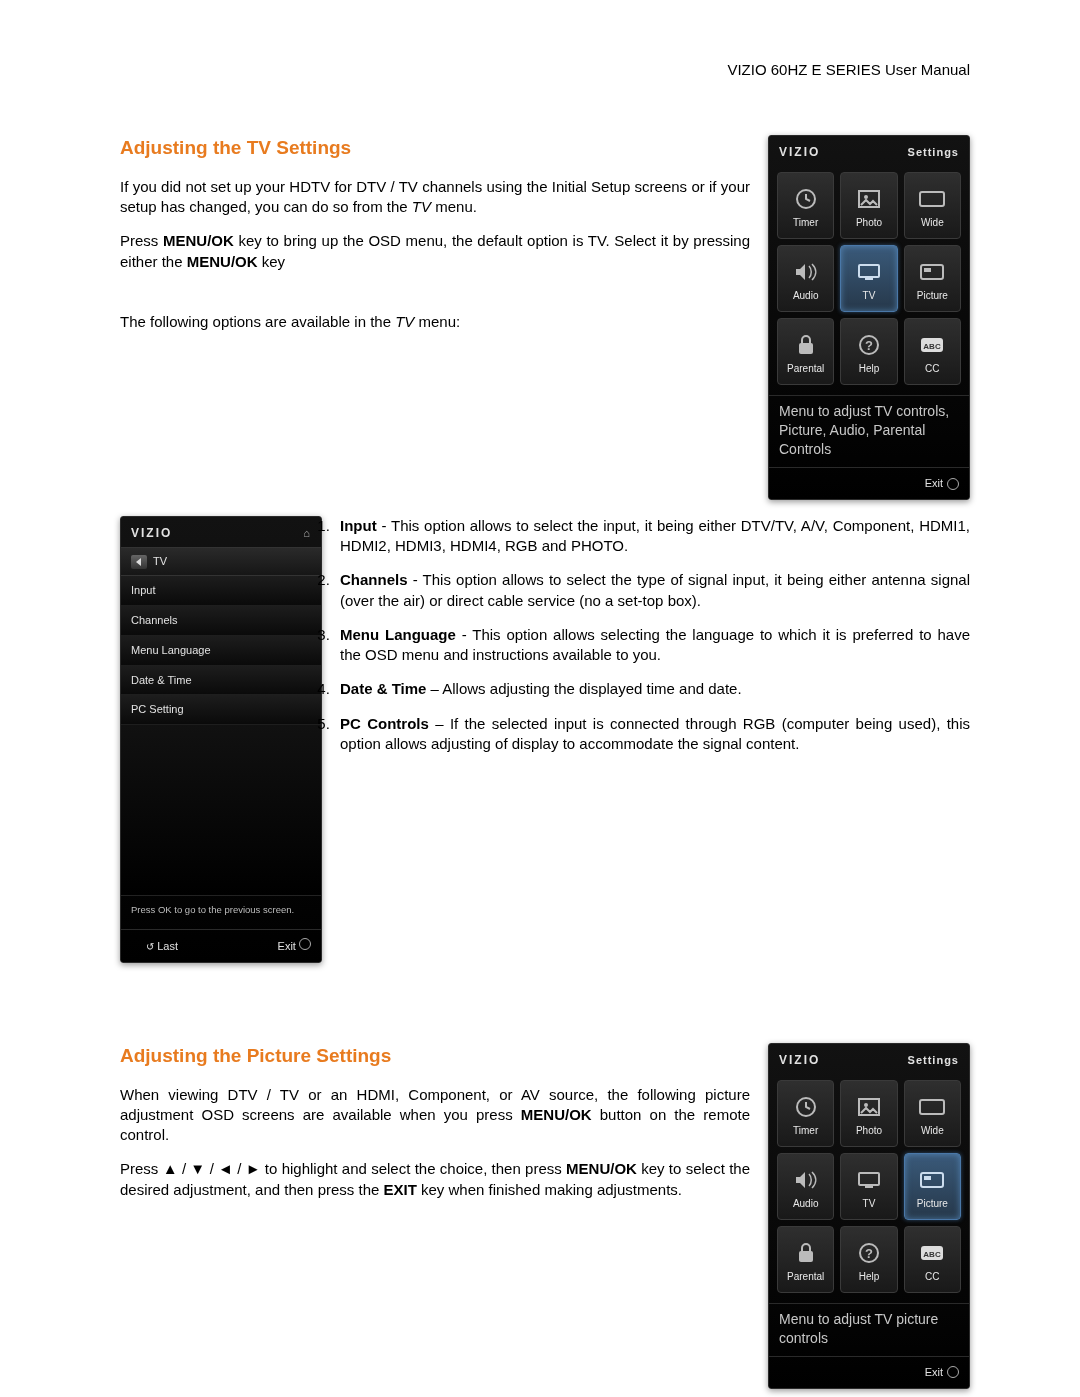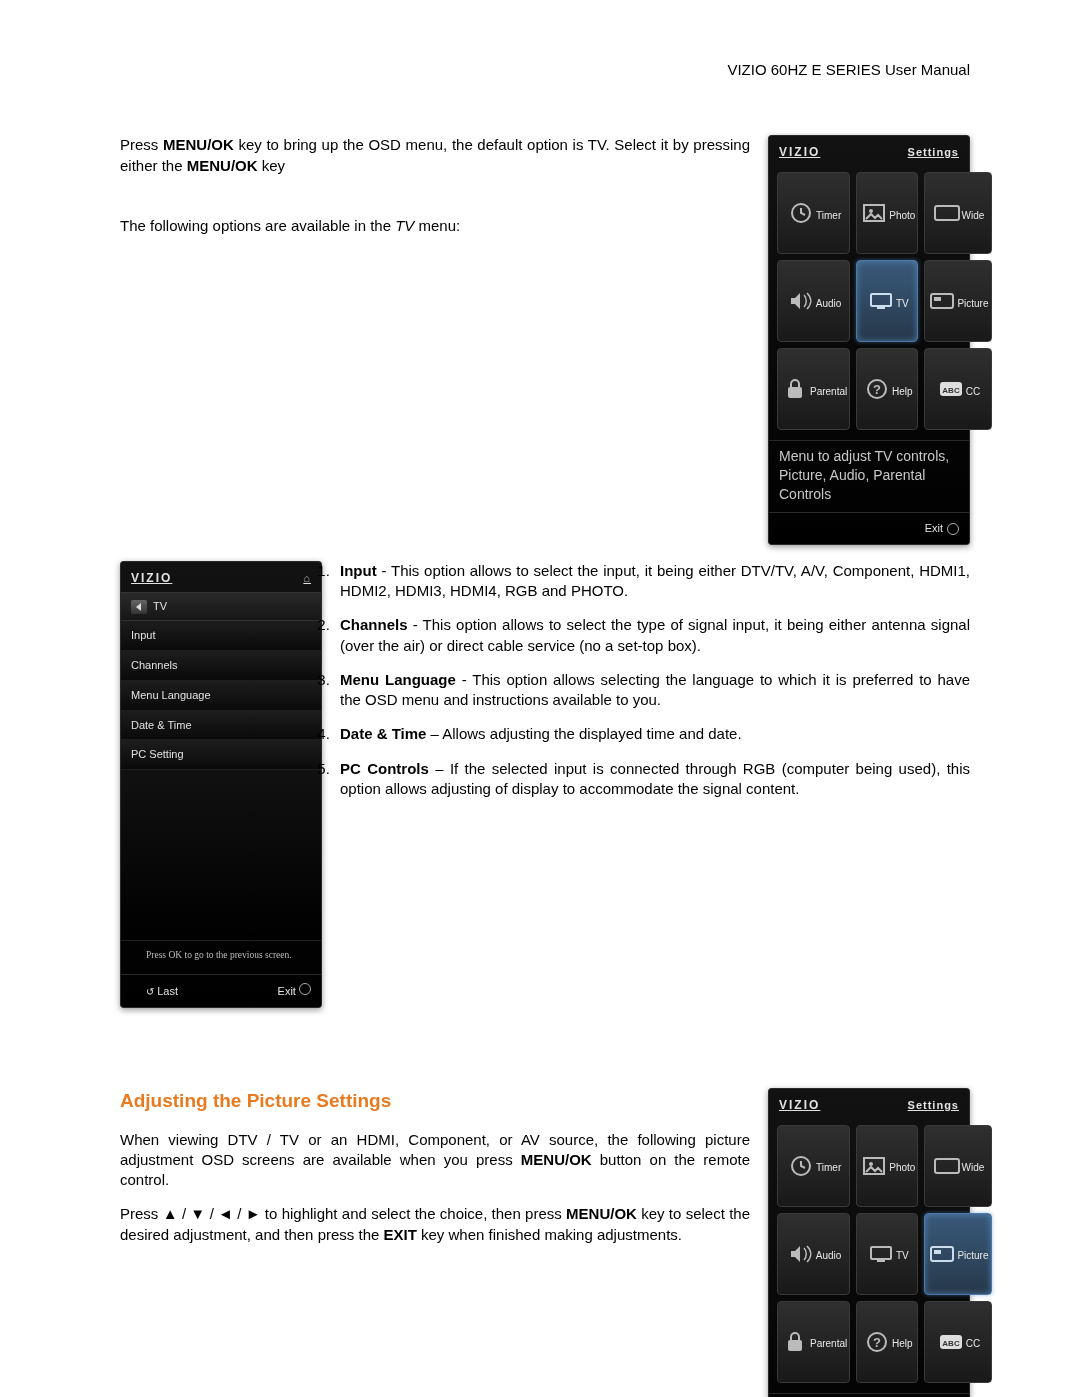--- a/index.html
+++ b/index.html
@@ -30,36 +30,36 @@
     color: #e2e2e2;
     font-size: 11px;
     border: 1px solid #2a2a2a;
     border-radius: 3px;
     box-shadow: 0 2px 6px rgba(0,0,0,.4);
   }
   .osd-wide { width: 202px; }
   .osd-header {
     display: flex; justify-content: space-between; align-items: center;
     padding: 8px 10px 6px 10px;
-    font-weight: bold; letter-spacing: 1px; text-decoration: underline;
+    font-weight: bold; letter-spacing: 1px;
   }
   .osd-header .brand { font-family: "Arial Black", Arial; font-size: 12px; letter-spacing: 2px; }
   .osd-grid {
     display: grid;
     grid-template-columns: repeat(3, 1fr);
     gap: 6px;
     padding: 6px 8px;
   }
   .osd-cell {
     background: linear-gradient(#2f2f2f, #191919);
     border: 1px solid #3a3a3a;
     border-radius: 4px;
-    display: flex; flex-direction: row; align-items: center; justify-content: center;
+    display: flex; flex-direction: column; align-items: center; justify-content: center;
     padding: 8px 2px 4px 2px;
-    height: 82px;
+    height: 67px;
   }
   .osd-cell.selected {
     background: linear-gradient(#3a5a7a, #26384a);
     box-shadow: 0 0 6px rgba(100,160,220,.6) inset, 0 0 4px rgba(80,140,200,.5);
     border-color: #4a78a8;
   }
   .osd-cell .ico {
     width: 30px; height: 26px;
     display: flex; align-items: center; justify-content: center;
     margin-bottom: 4px;
@@ -102,24 +102,23 @@
     display:flex;align-items:center;justify-content:center;
   }
   .osd-list .row {
     padding: 7px 10px;
     border-bottom: 1px solid #1e1e1e;
     background: linear-gradient(#1d1d1d, #0a0a0a);
     font-size: 11px;
   }
   .osd-list .empty { height: 170px; background: linear-gradient(#111,#000); }
   .osd-list .prompt {
-    padding: 8px 10px 12px 25px;
+    padding: 8px 10px 12px 10px;
     font-size: 9.5px; color: #bdbdbd;
     border-top: 1px solid #222;
-    font-family: Liberation Serif, serif;
   }
   svg { display: block; }
   .home-icon { font-size: 11px; color:#aaa; }
   .arrow-chars { font-family: Arial; }
 </style>
 </head>
 <body>
 
 <div class="header-right">VIZIO 60HZ E SERIES User Manual</div>
 
@@ -213,21 +212,25 @@
         <span class="lbl">CC</span>
       </div>
     </div>
     <div class="osd-hint">Menu to adjust TV controls, Picture, Audio, Parental Controls</div>
     <div class="osd-footer">
       <span>Exit</span>
       <span class="exit-icon"></span>
     </div>
   </div>
 
-
+  <h2 class="section">Adjusting the TV Settings</h2>
+
+  <p>
+    <span>If you did not set up your HDTV for DTV / TV channels using the Initial Setup screens or if your setup has changed, you can do so from the </span><span class="italic">TV</span><span> menu.</span>
+  </p>
 
   <p>
     <span>Press </span><span class="bold">MENU/OK</span><span> key to bring up the OSD menu, the default option is TV. Select it by pressing either the </span><span class="bold">MENU/OK</span><span> key</span>
   </p>
 
   <p style="margin-top:40px;">
     <span>The following options are available in the </span><span class="italic">TV</span><span> menu:</span>
   </p>
 </div>
 

